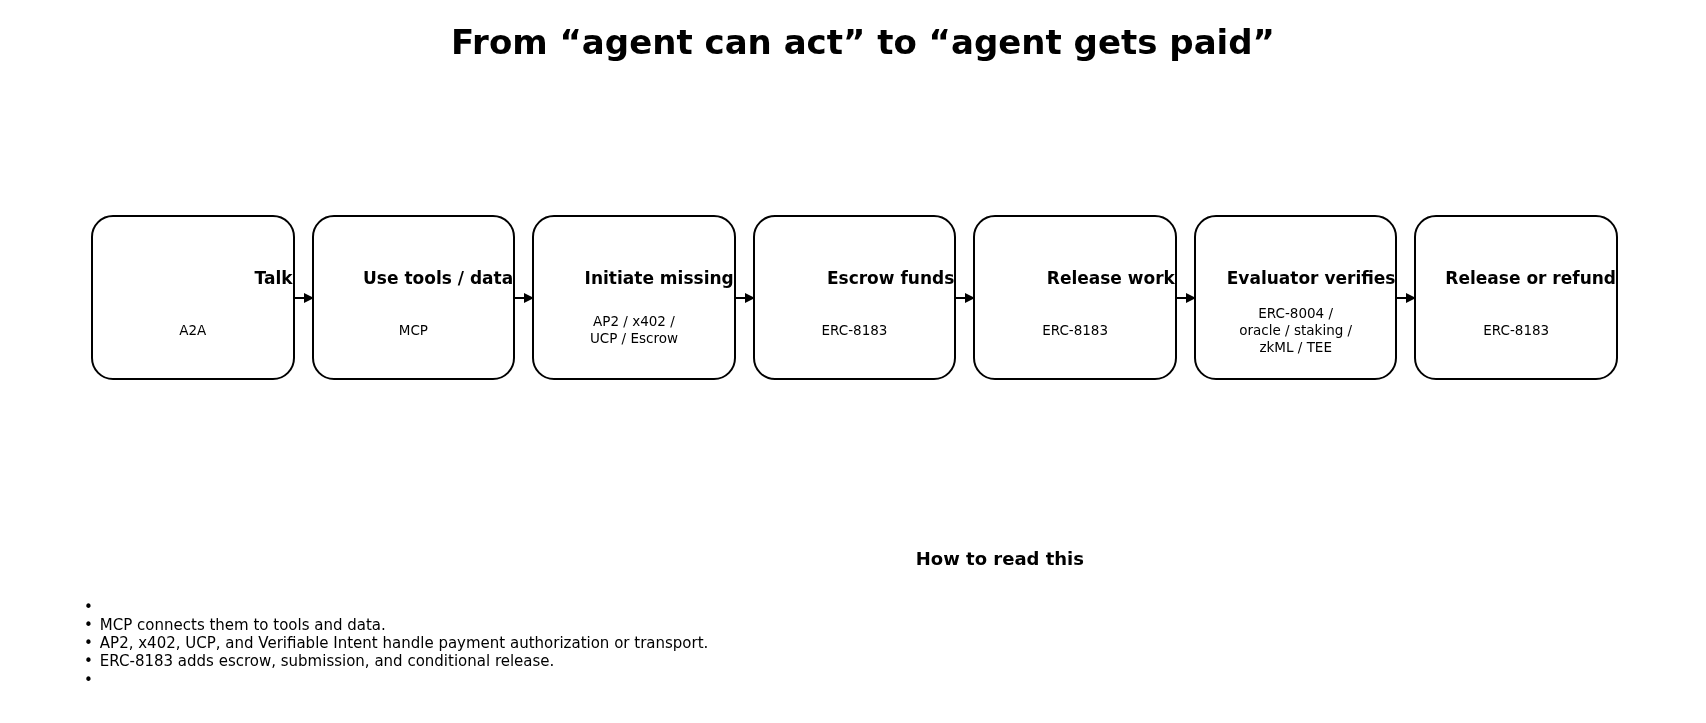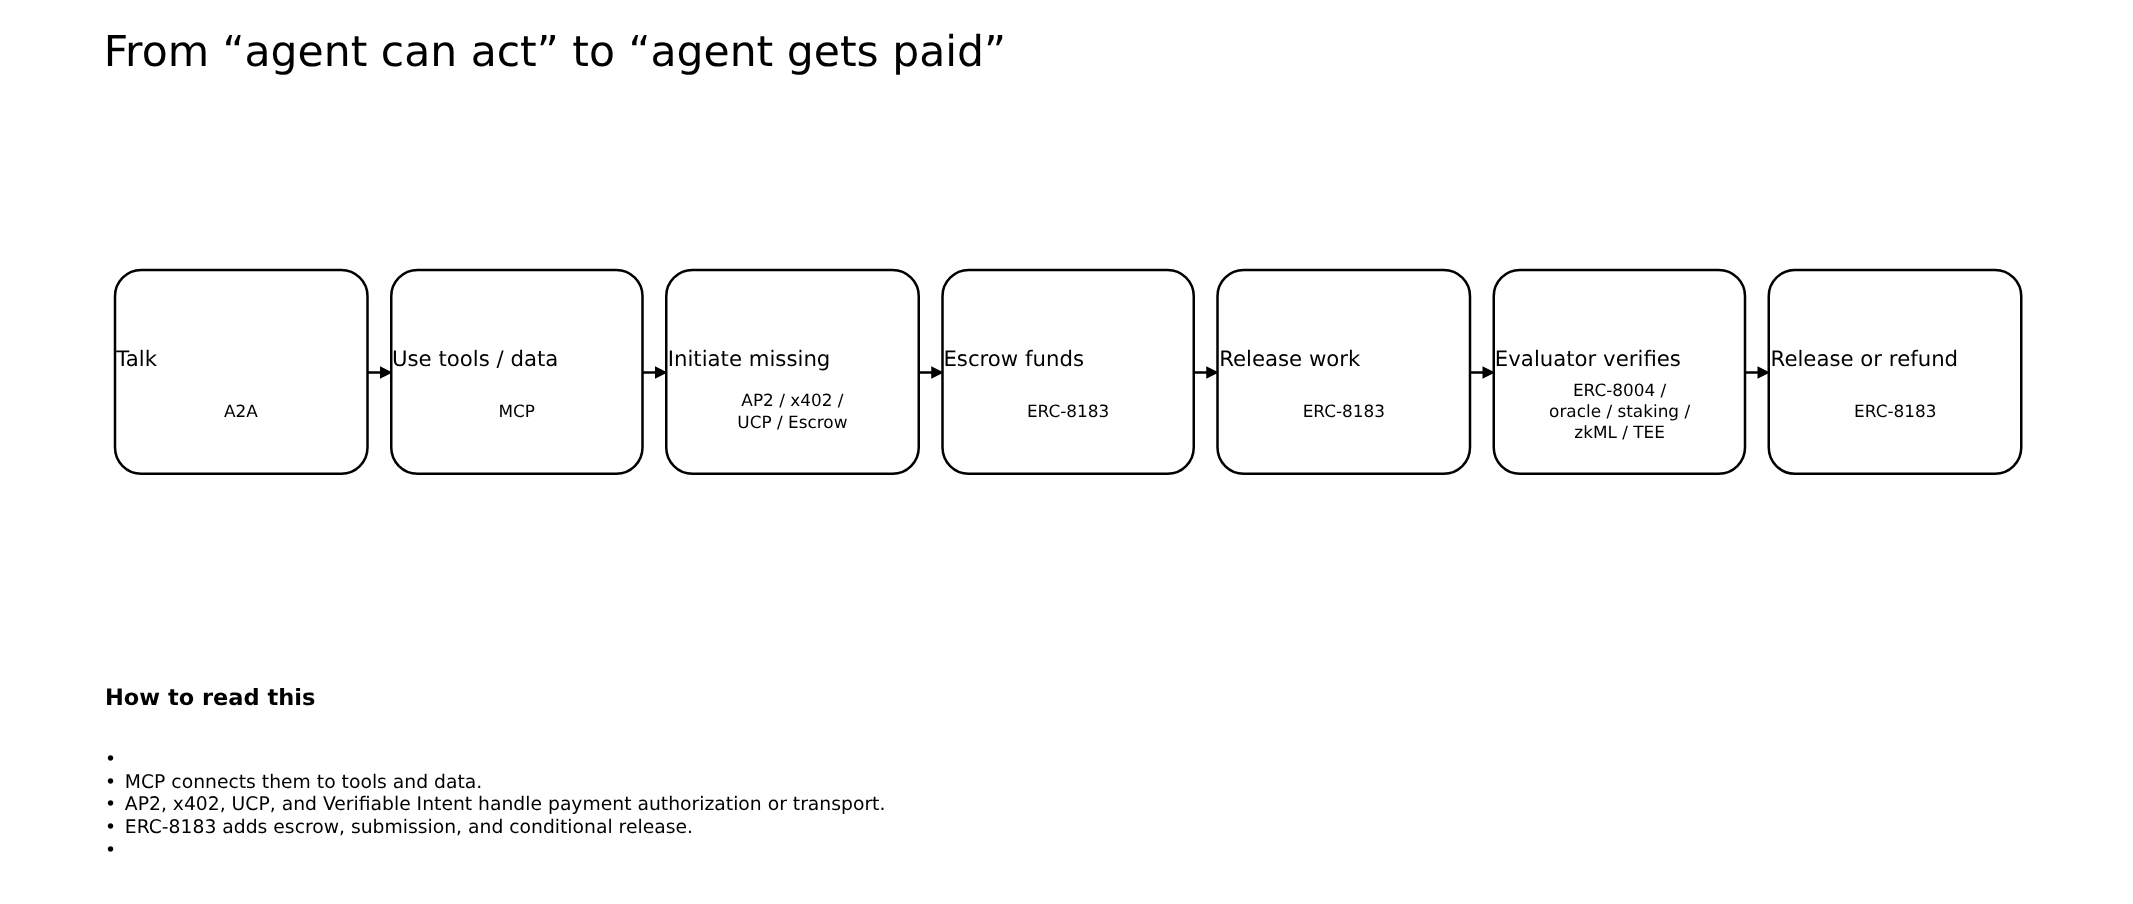--- a/index.html
+++ b/index.html
@@ -8,23 +8,24 @@
     position: relative;
     background: #ffffff;
     color: #000000;
     font-family: "DejaVu Sans", "Liberation Sans", sans-serif;
     overflow: hidden;
   }
 
   .header { position: absolute; left: 83px; top: 22px; width: 1560px; }
   .page-title {
     font-size: 34px;
-    font-weight: normal;
+    font-weight: bold;
     line-height: 1.2;
     letter-spacing: 0;
+    text-align: center;
   }
   .page-subtitle {
     margin-top: 13px;
     font-size: 15px;
     line-height: 1.2;
   }
 
   .flow-row {
     position: absolute;
     left: 91px;
@@ -37,25 +38,25 @@
   .step-box {
     flex: 1 1 0;
     position: relative;
     background: #ffffff;
     border: 2px solid #000000;
     border-radius: 22px;
   }
   .step-label {
     position: absolute;
     left: 0; right: 0;
-    top: 71px;
+    top: 61px;
     transform: translateY(-50%);
-    text-align: left;
+    text-align: right;
     font-size: 17px;
-    font-weight: normal;
+    font-weight: bold;
     white-space: nowrap;
   }
   .step-detail {
     position: absolute;
     left: 0; right: 0;
     top: 113px;
     transform: translateY(-50%);
     text-align: center;
     font-size: 13.5px;
     line-height: 1.25;
@@ -67,20 +68,21 @@
     align-items: center;
     justify-content: center;
   }
   .arrow-cell svg { margin: 0 -2px; display: block; }
 
   .legend { position: absolute; left: 84px; top: 548px; width: 1000px; }
   .legend-heading {
     font-size: 18px;
     font-weight: bold;
     line-height: 1.2;
+    text-align: right;
   }
   .bullet-list { margin-top: 28px; }
   .bullet-line {
     display: flex;
     column-gap: 7px;
     font-size: 15px;
     line-height: 18.3px;
     white-space: nowrap;
   }
 </style>

